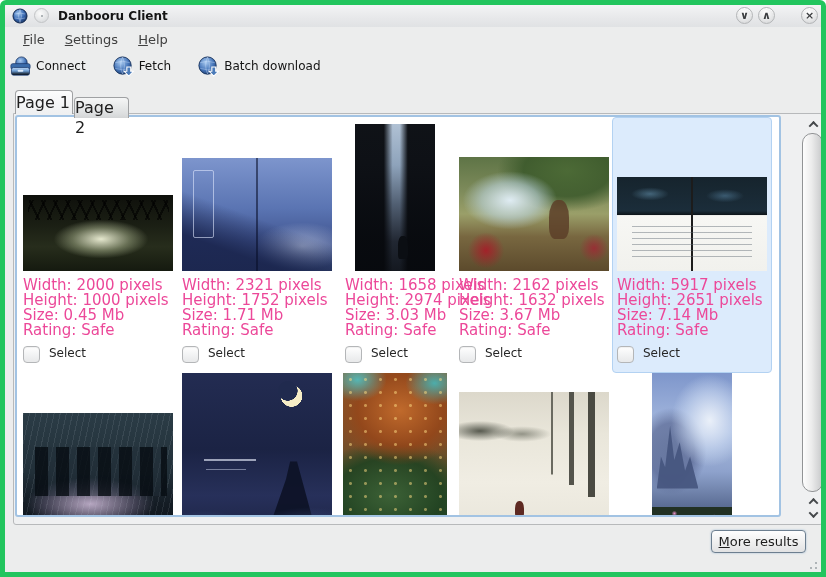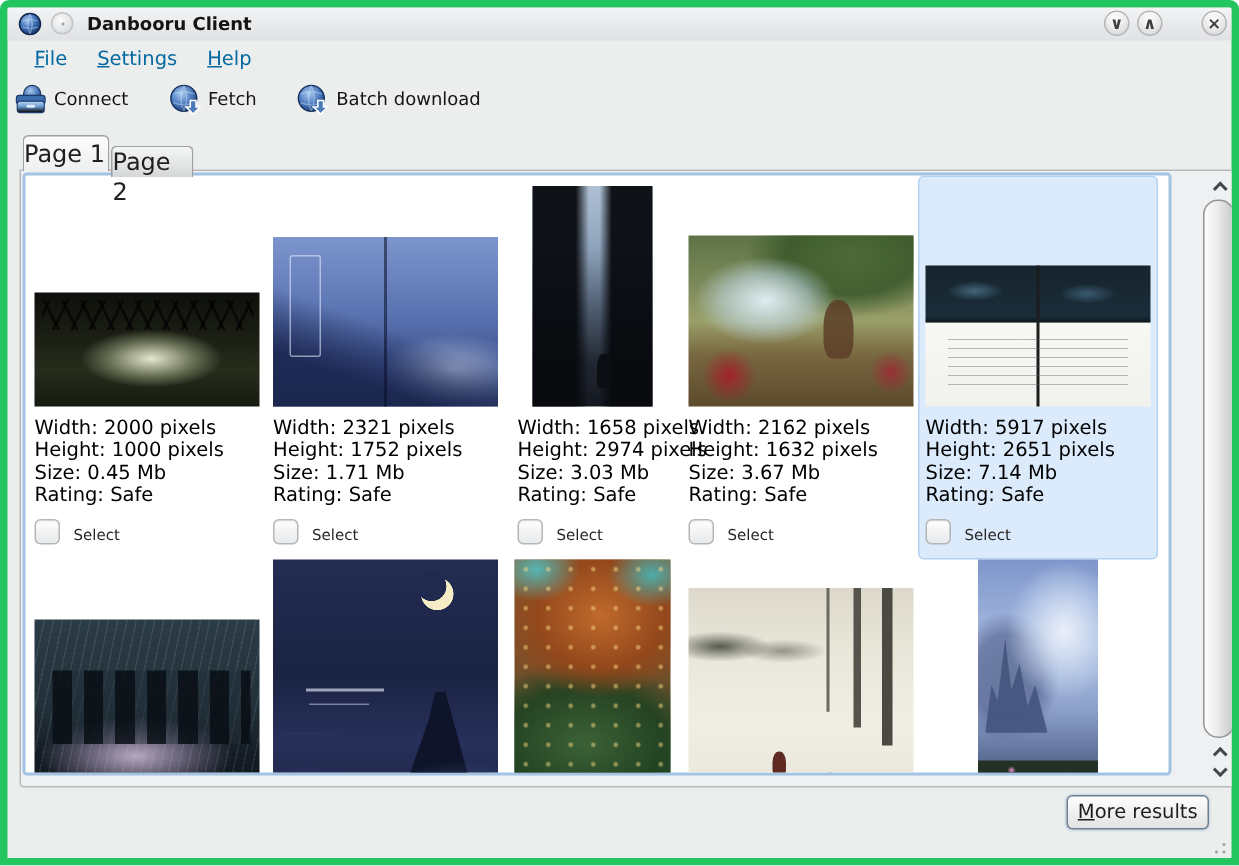--- a/index.html
+++ b/index.html
@@ -27,21 +27,21 @@
   .winbtn {
     position:absolute; top:2px; width:17px; height:17px; border-radius:50%;
     background:radial-gradient(circle at 45% 30%, #ffffff, #e2e3e4 65%, #cdced0);
     border:1px solid #b3b5b7; color:#3c3e40;
     font-size:11px; line-height:15px; text-align:center; font-weight:bold;
     box-shadow:inset 0 1px 0 rgba(255,255,255,.8);
   }
   .btn-min { left:731px; } .btn-max { left:753px; } .btn-close { left:796px; }
   
   .menubar { position:absolute; left:0; top:22px; right:0; height:24px; display:flex; align-items:center; padding-left:8px; }
-  .menu-item { display:inline-block; padding:2px 10px; font-size:13px; color:#0369a1; }
+  .menu-item { display:inline-block; padding:2px 10px; font-size:13px; color:#404040; }
   .mnemonic::first-letter { text-decoration:underline; }
   
   .toolbar { position:absolute; left:0; top:46px; right:0; height:30px; display:flex; align-items:center; gap:18px; }
   .toolbtn { display:flex; align-items:center; gap:4px; padding:2px 4px; font-size:12px; color:#141414; }
   .toolbtn svg { width:23px; height:23px; }
   
   .tab {
     position:absolute; font-size:16px; text-align:left; color:#202020;
     border:1px solid #9fa1a3; border-bottom:none; border-radius:4px 4px 0 0;
     z-index:3;
@@ -75,22 +75,22 @@
   }
   .sb-top { left:789px; top:3px; }
   .sb-b1 { left:789px; top:380px; }
   .sb-b2 { left:789px; top:393px; }
   
   .hl-card {
     position:absolute; left:595px; top:0px; width:160px; height:256px;
     background:#dcebfc; border:1px solid #b3d2f2; border-radius:4px;
   }
   .thumb { position:absolute; border:none; }
-  .meta { position:absolute; font-size:13px; line-height:15px; color:#000000; white-space:nowrap; }
-  .selrow { position:absolute; display:flex; align-items:flex-end; gap:9px; font-size:10px; color:#262626; }
+  .meta { position:absolute; font-size:15px; line-height:15px; color:#ec4899; white-space:nowrap; }
+  .selrow { position:absolute; display:flex; align-items:flex-start; gap:9px; font-size:12px; color:#262626; }
   .checkbox {
     width:17px; height:17px; border:1px solid #b4b6b8; border-radius:4px;
     background:linear-gradient(180deg,#ffffff,#f0f1f2 60%,#e8e9ea);
     box-shadow:inset 0 1px 1px rgba(0,0,0,.06);
   }
   
   .t-warehouse {
     left:6px; top:78px; width:150px; height:76px;
     background:
       radial-gradient(ellipse 42% 34% at 52% 58%, rgba(240,242,216,.95) 0%, rgba(185,195,155,.45) 45%, rgba(60,70,45,0) 75%),

